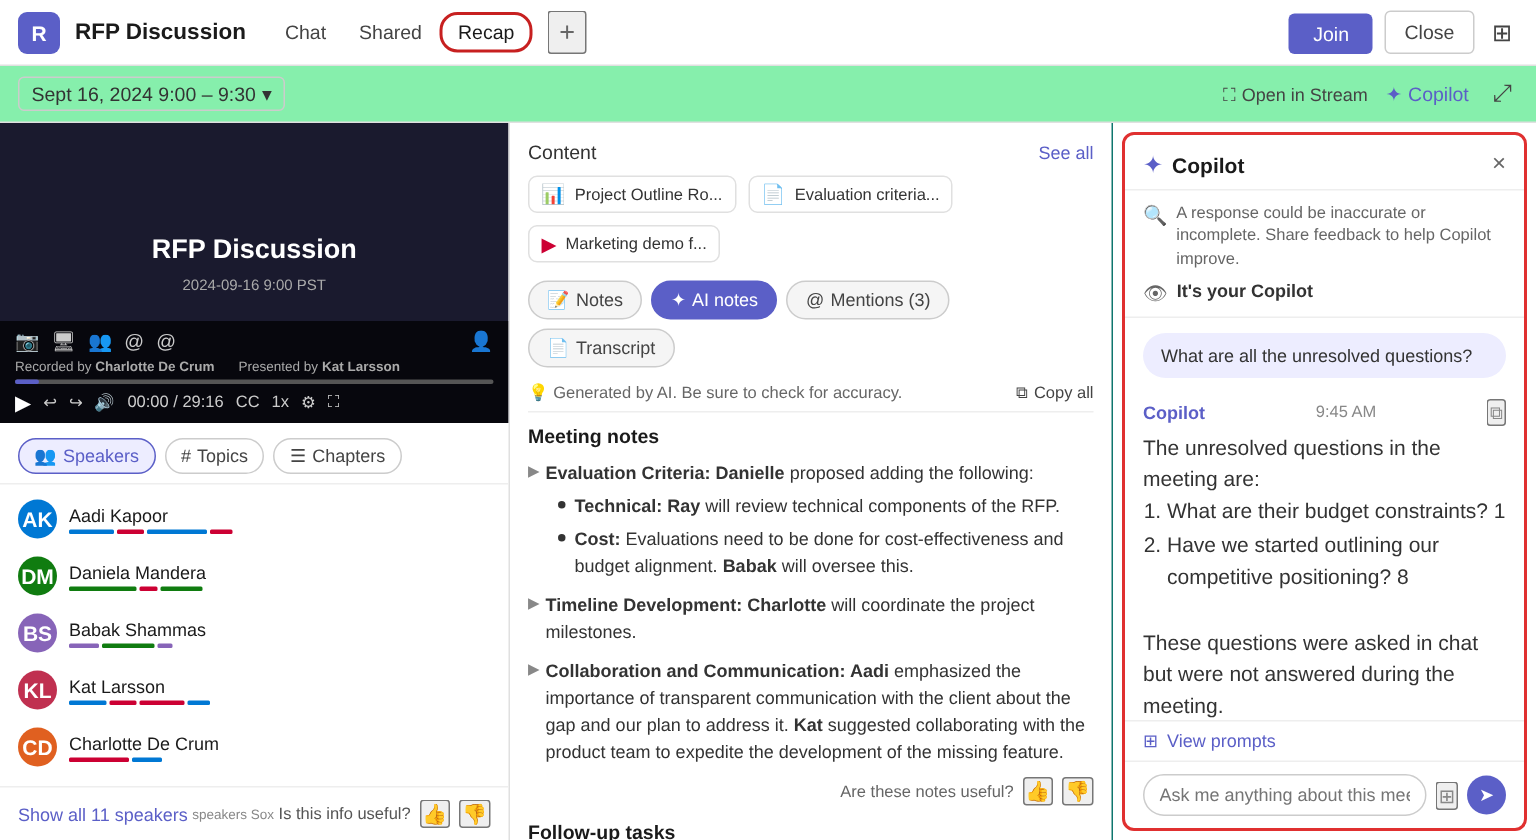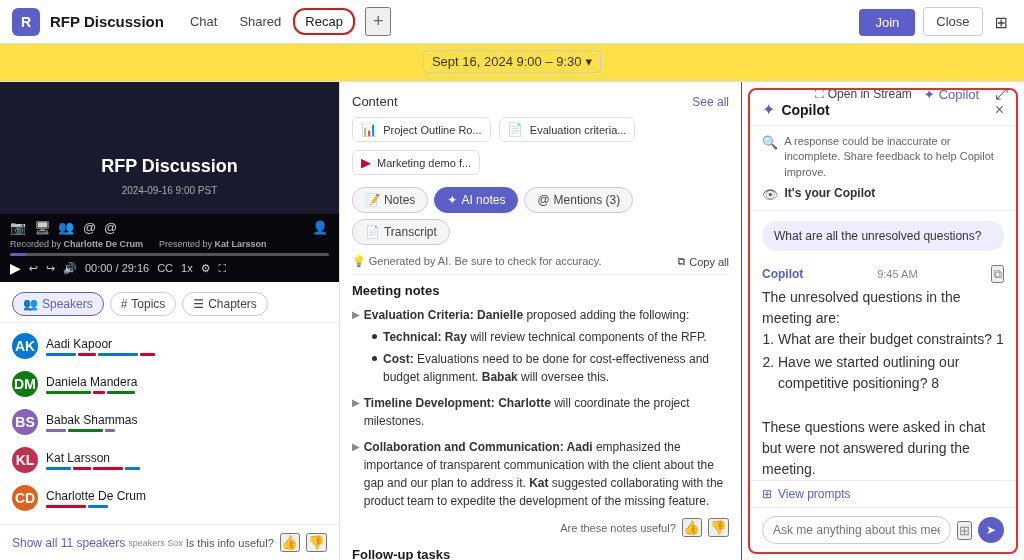--- a/index.html
+++ b/index.html
@@ -12,21 +12,21 @@
     .header-tabs { display: flex; gap: 2px; margin-left: 6px; }
     .header-tab { padding: 4px 10px; font-size: 13px; color: #444; cursor: pointer; border-radius: 4px; border: none; background: transparent; }
     .header-tab.active { border: 2px solid #c72020; border-radius: 12px; color: #1a1a1a; font-weight: 400; }
     .header-add { font-size: 18px; color: #666; cursor: pointer; padding: 2px 6px; }
     .header-right { margin-left: auto; display: flex; gap: 8px; align-items: flex-end; }
     .btn-join { background: #5b5fc7; color: #fff; border: none; border-radius: 4px; padding: 6px 16px; font-size: 13px; font-weight: 500; cursor: pointer; }
     .btn-close { background: transparent; color: #444; border: 1px solid #ccc; border-radius: 4px; padding: 6px 12px; font-size: 13px; cursor: pointer; }
     .btn-icon { background: transparent; border: none; color: #444; font-size: 16px; cursor: pointer; padding: 4px; }
 
     
-    .subheader { display: flex; align-items: center; padding: 6px 12px; height: 38px; border-bottom: 1px solid #e0e0e0; background: #fde047; gap: 8px; flex-direction: column; }
+    .subheader { display: flex; align-items: center; padding: 6px 12px; height: 38px; border-bottom: 1px solid #e0e0e0; background: #86efac; gap: 25px; }
     .date-selector { display: flex; align-items: center; gap: 4px; font-size: 13px; color: #333; cursor: pointer; border: 1px solid #ccc; border-radius: 4px; padding: 3px 8px; }
     .subheader-right { margin-left: auto; display: flex; gap: 12px; align-items: center; }
     .btn-stream { display: flex; align-items: center; gap: 4px; font-size: 12px; color: #444; cursor: pointer; background: transparent; border: none; }
     .btn-copilot { display: flex; align-items: center; gap: 4px; font-size: 13px; color: #5b5fc7; cursor: pointer; background: transparent; border: none; font-weight: 500; }
 
     
     .main { display: flex; flex: 1; overflow: hidden; }
 
     
     .left-panel { width: 340px; flex-shrink: 0; display: flex; flex-direction: column; border-right: 1px solid #e0e0e0; overflow-y: auto; }

